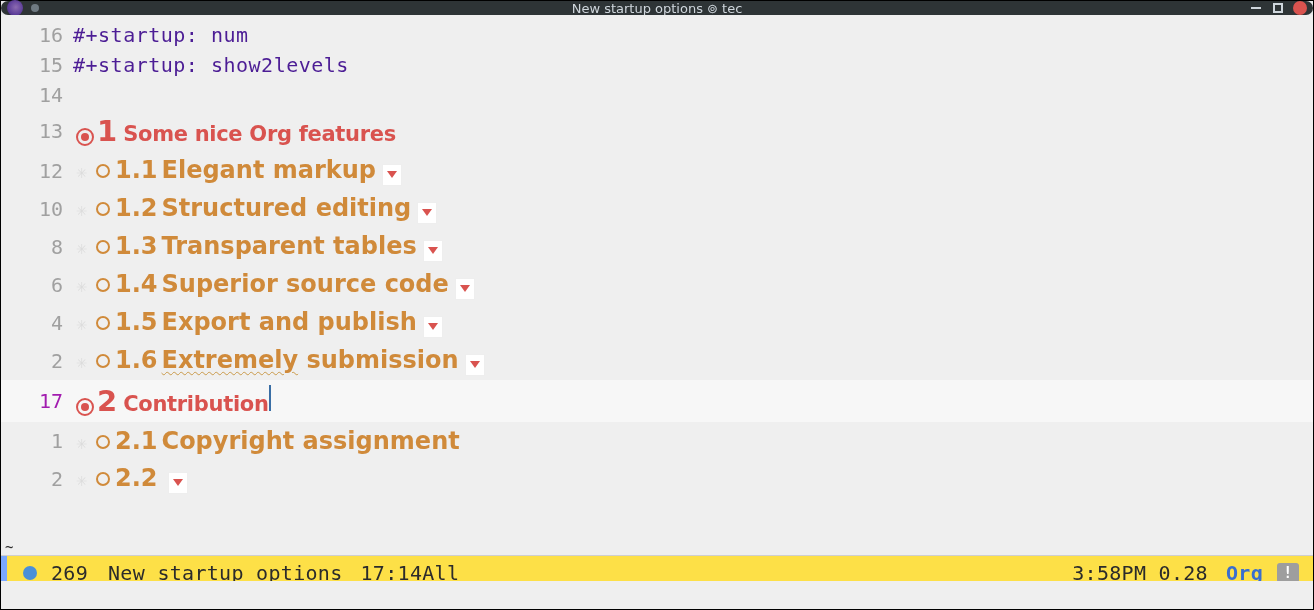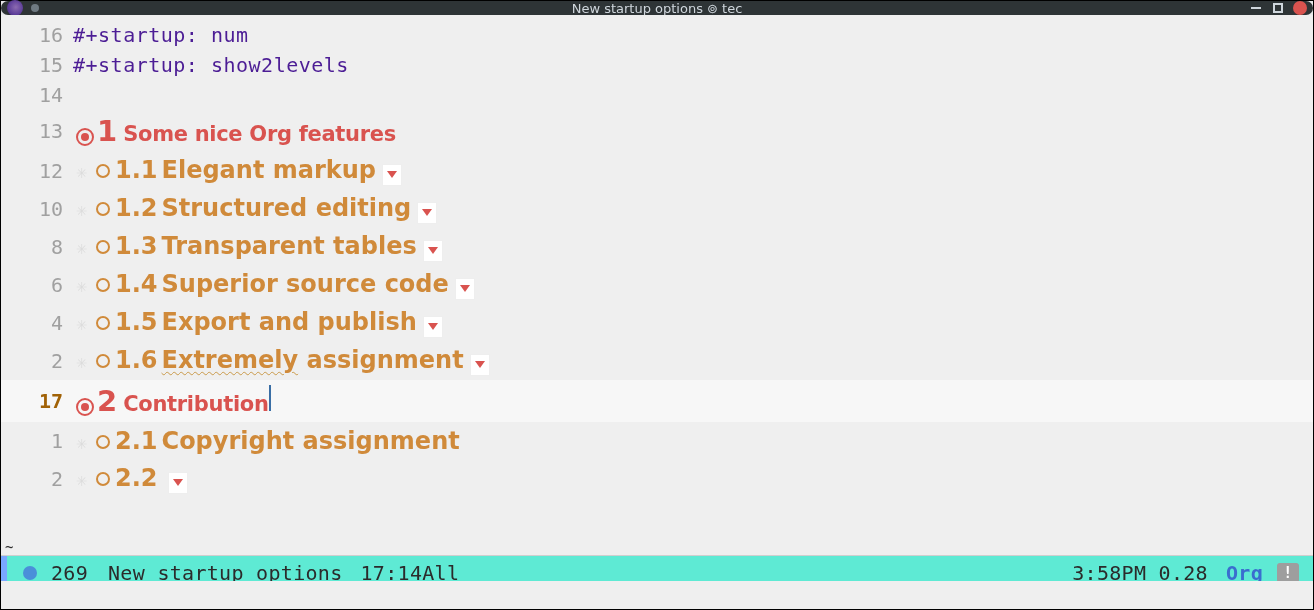--- a/index.html
+++ b/index.html
@@ -14,21 +14,21 @@
   .tb-right { margin-left: auto; display: flex; align-items: center; gap: 10px; }
   .winbtn { width: 14px; height: 14px; display: inline-flex; align-items: center; justify-content: center; }
   .winbtn.min::before { content: ""; width: 10px; height: 2px; background: #cfd6dc; display: block; }
   .winbtn.max { border: 2px solid #cfd6dc; width: 10px; height: 10px; }
   .winbtn.close { width: 14px; height: 14px; border-radius: 50%; background: #d9534f; }
 
   
   .editor { flex: 1; background: #efefef; position: relative; padding-top: 5px; }
   .line { display: flex; align-items: center; min-height: 30px; padding-right: 8px; }
   .gutter { width: 72px; text-align: right; padding-right: 10px; color: #a0a0a0; font-size: 20px; font-family: inherit; user-select: none; flex-shrink: 0; }
-  .gutter.current { color: #a16207; font-weight: 700; }
+  .gutter.current { color: #a21caf; font-weight: 400; }
   .content { flex: 1; display: flex; align-items: baseline; gap: 0; }
   .mono { font-size: 20px; color: #4c1d95; font-family: inherit; letter-spacing: 0.5px; }
 
   .line.highlight { background: #f7f7f7; }
 
   
   .bullet-wrap { width: 24px; display: inline-flex; justify-content: center; align-items: center; flex-shrink: 0; }
   .star-dim { width: 18px; display:inline-flex; justify-content:center; align-items:center; color:#dcdcdc; font-size:18px; flex-shrink:0; }
   .bullet-h1 { width: 18px; height: 18px; border-radius: 50%; border: 2px solid #d9534f; display: inline-flex; align-items: center; justify-content: center; }
   .bullet-h1::after { content: ""; width: 8px; height: 8px; border-radius: 50%; background: #d9534f; }
@@ -43,21 +43,21 @@
   .fold-badge::before { content: ""; width: 0; height: 0; border-left: 5px solid transparent; border-right: 5px solid transparent; border-top: 7px solid #d9534f; }
 
   .line-h1 { min-height: 42px; }
   .line-h2 { min-height: 38px; }
 
   .cursor { display: inline-block; width: 2px; height: 26px; background: #3a6ea5; vertical-align: -4px; }
 
   .tilde-strip { position: absolute; left: 4px; bottom: 54px; color: #2d2d2d; font-size: 14px; }
 
   
-  .modeline { height: 34px; background: #5eead4; border-top: 1px solid #cfcfcf; display: flex; align-items: center; font-size: 20px; color: #2b2b2b; padding: 0 14px 0 0; letter-spacing: 0.3px; }
+  .modeline { height: 34px; background: #fde047; border-top: 1px solid #cfcfcf; display: flex; align-items: center; font-size: 20px; color: #2b2b2b; padding: 0 14px 0 0; letter-spacing: 0.3px; }
   .ml-accent { width: 6px; height: 100%; background: #7aa7ff; }
   .ml-dot { width: 14px; height: 14px; border-radius: 50%; background: #4a8fd9; margin: 0 14px 0 16px; flex-shrink: 0; }
   .ml-col { margin-right: 20px; }
   .ml-name { font-weight: 500; margin-right: 18px; }
   .ml-time { margin-right: 0; }
   .ml-all { }
   .ml-spacer { flex: 1; }
   .ml-clock { margin-right: 18px; }
   .ml-mode { color: #3a6ecf; font-weight: 600; margin-right: 14px; }
   .ml-warn { width: 22px; height: 20px; border-radius: 3px; background: #9e9e9e; color: #fff; display: inline-flex; align-items: center; justify-content: center; font-weight: 800; font-size: 15px; }
@@ -173,21 +173,21 @@
           </div>
         </div>
         <div class="line line-h2">
           <div class="gutter">2</div>
           <div class="content">
             <span class="star-dim">✳</span>
             <span class="bullet-wrap">
               <span class="bullet-h2"></span>
             </span>
             <span class="h2-num">1.6</span>
-            <span class="h2-text"><span class="wavy">Extremely</span><span> assignment</span></span>
+            <span class="h2-text"><span class="wavy">Extremely</span><span> submission</span></span>
             <span class="fold-badge"></span>
           </div>
         </div>
         <div class="line line-h1 highlight">
           <div class="gutter current">17</div>
           <div class="content">
             <span class="bullet-wrap">
               <span class="bullet-h1"></span>
             </span>
             <span class="h1-num">2</span>

